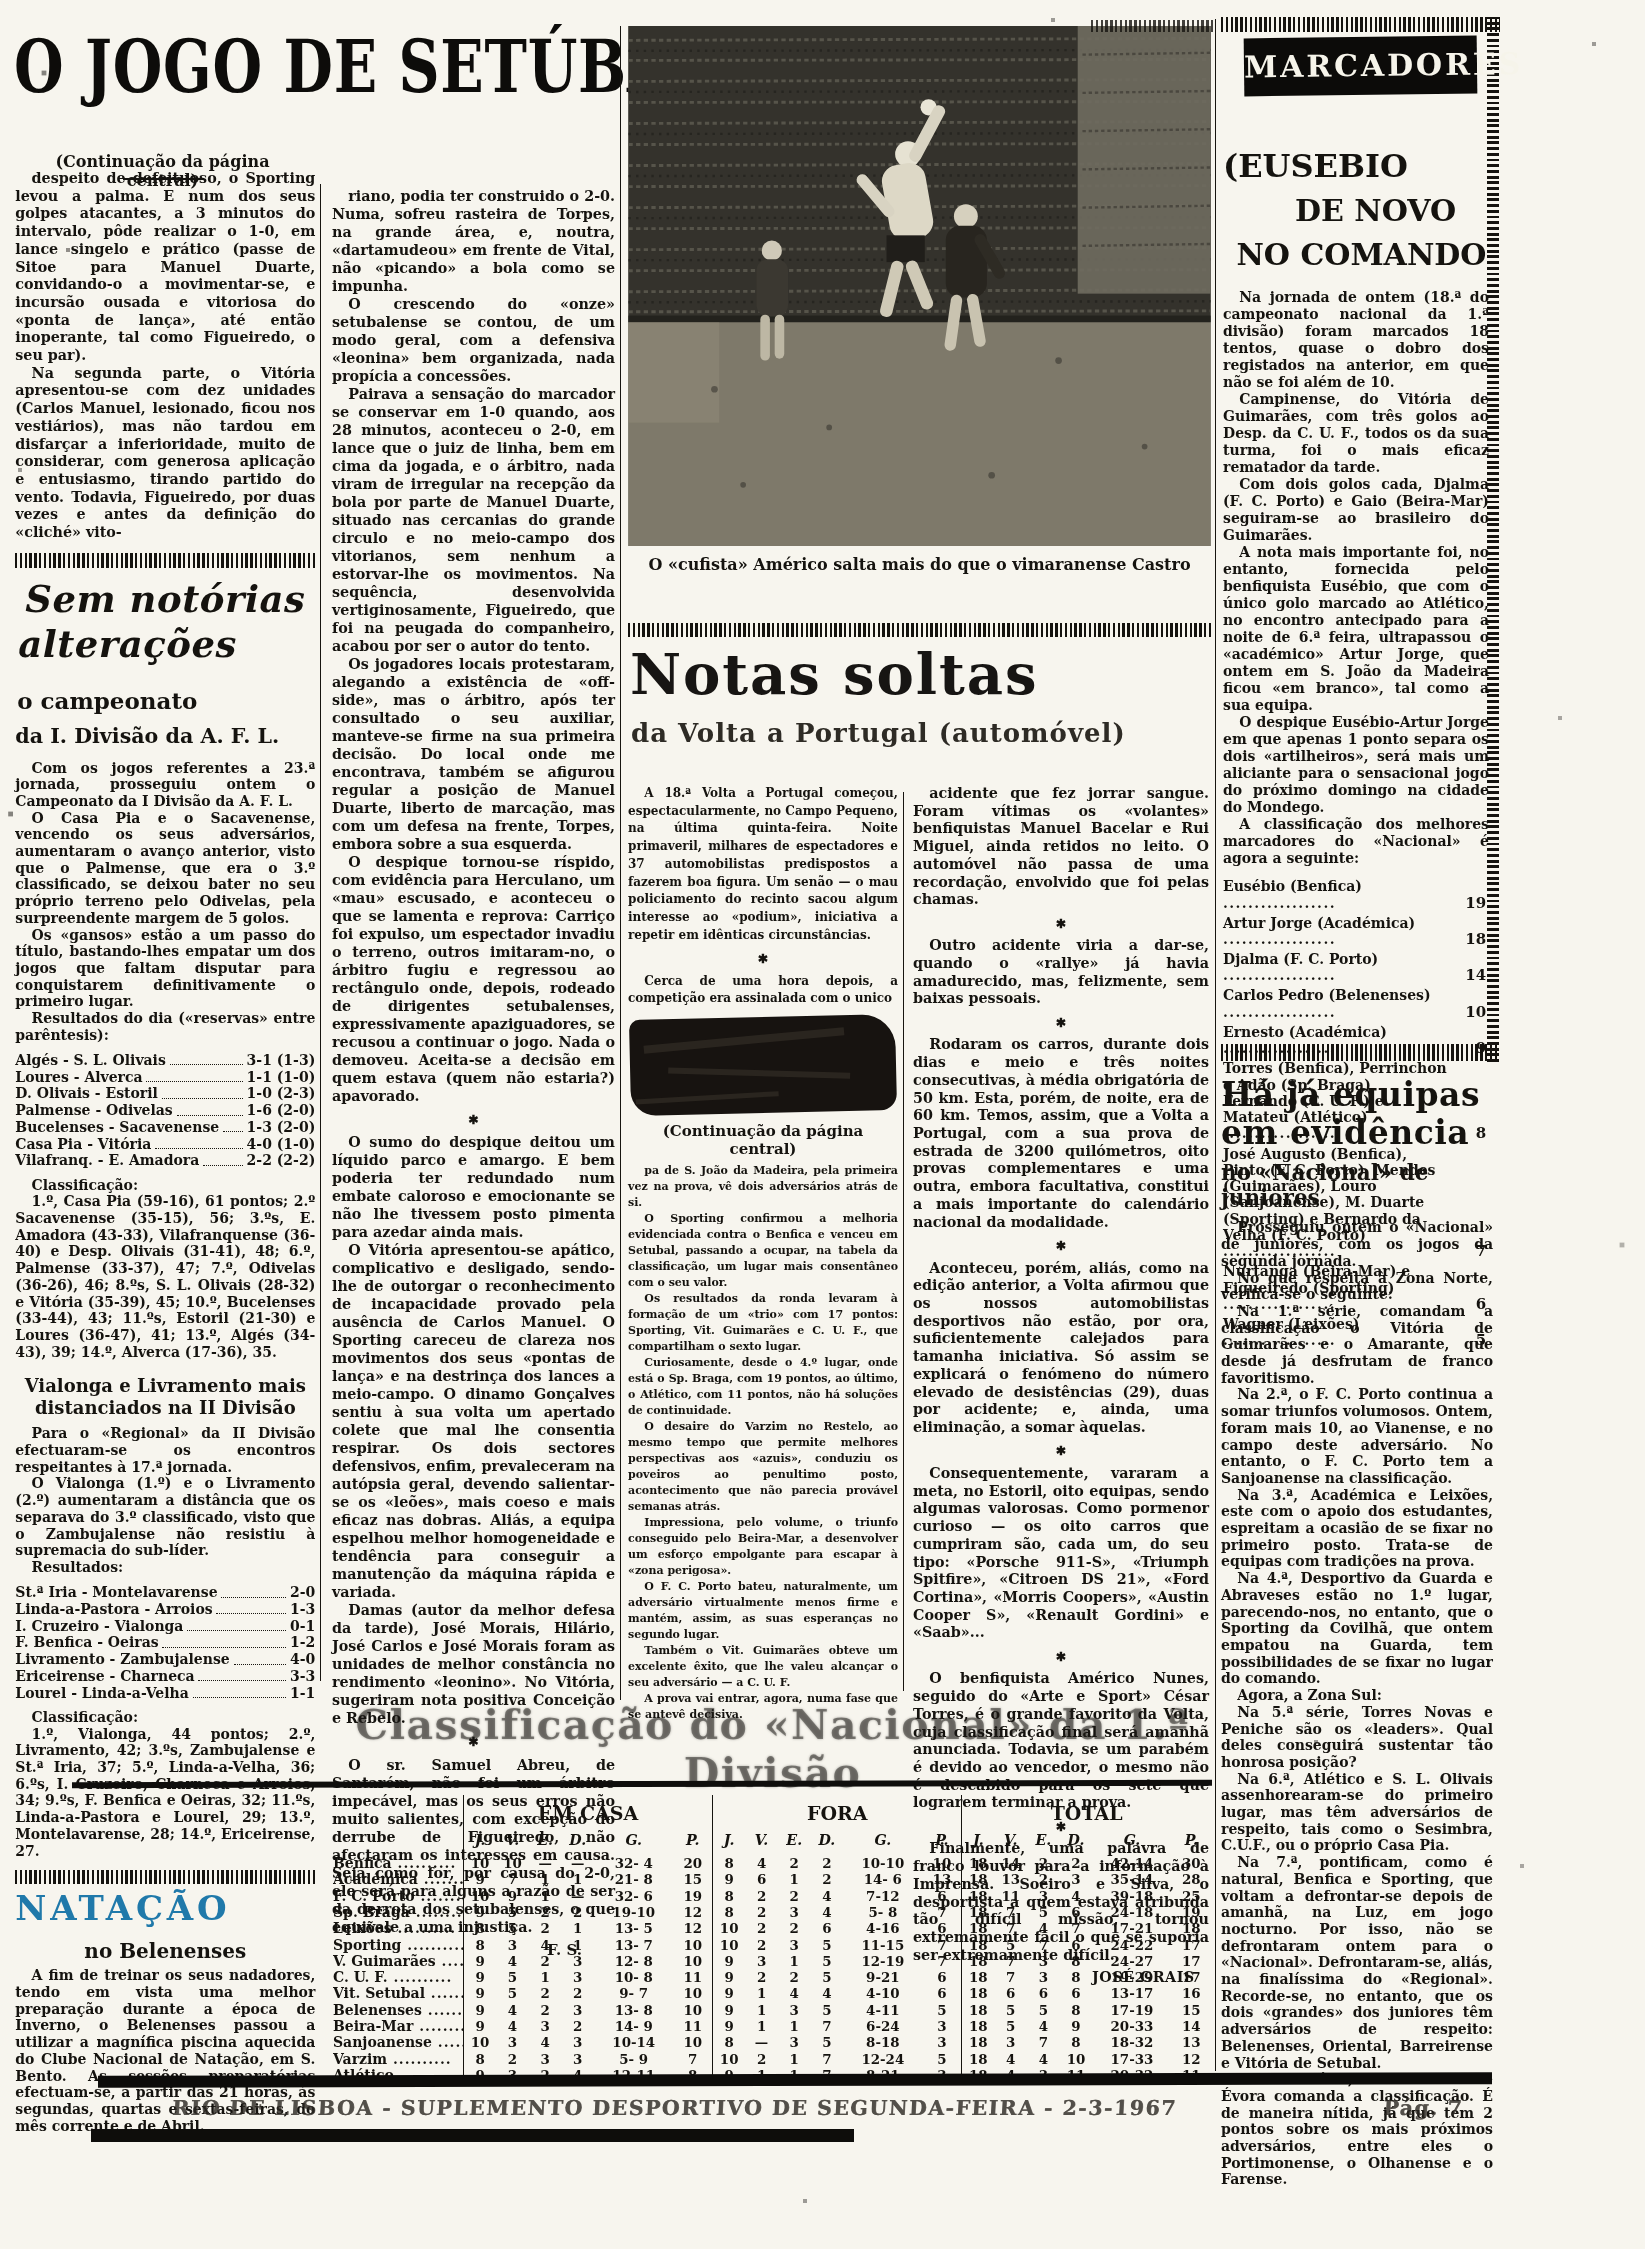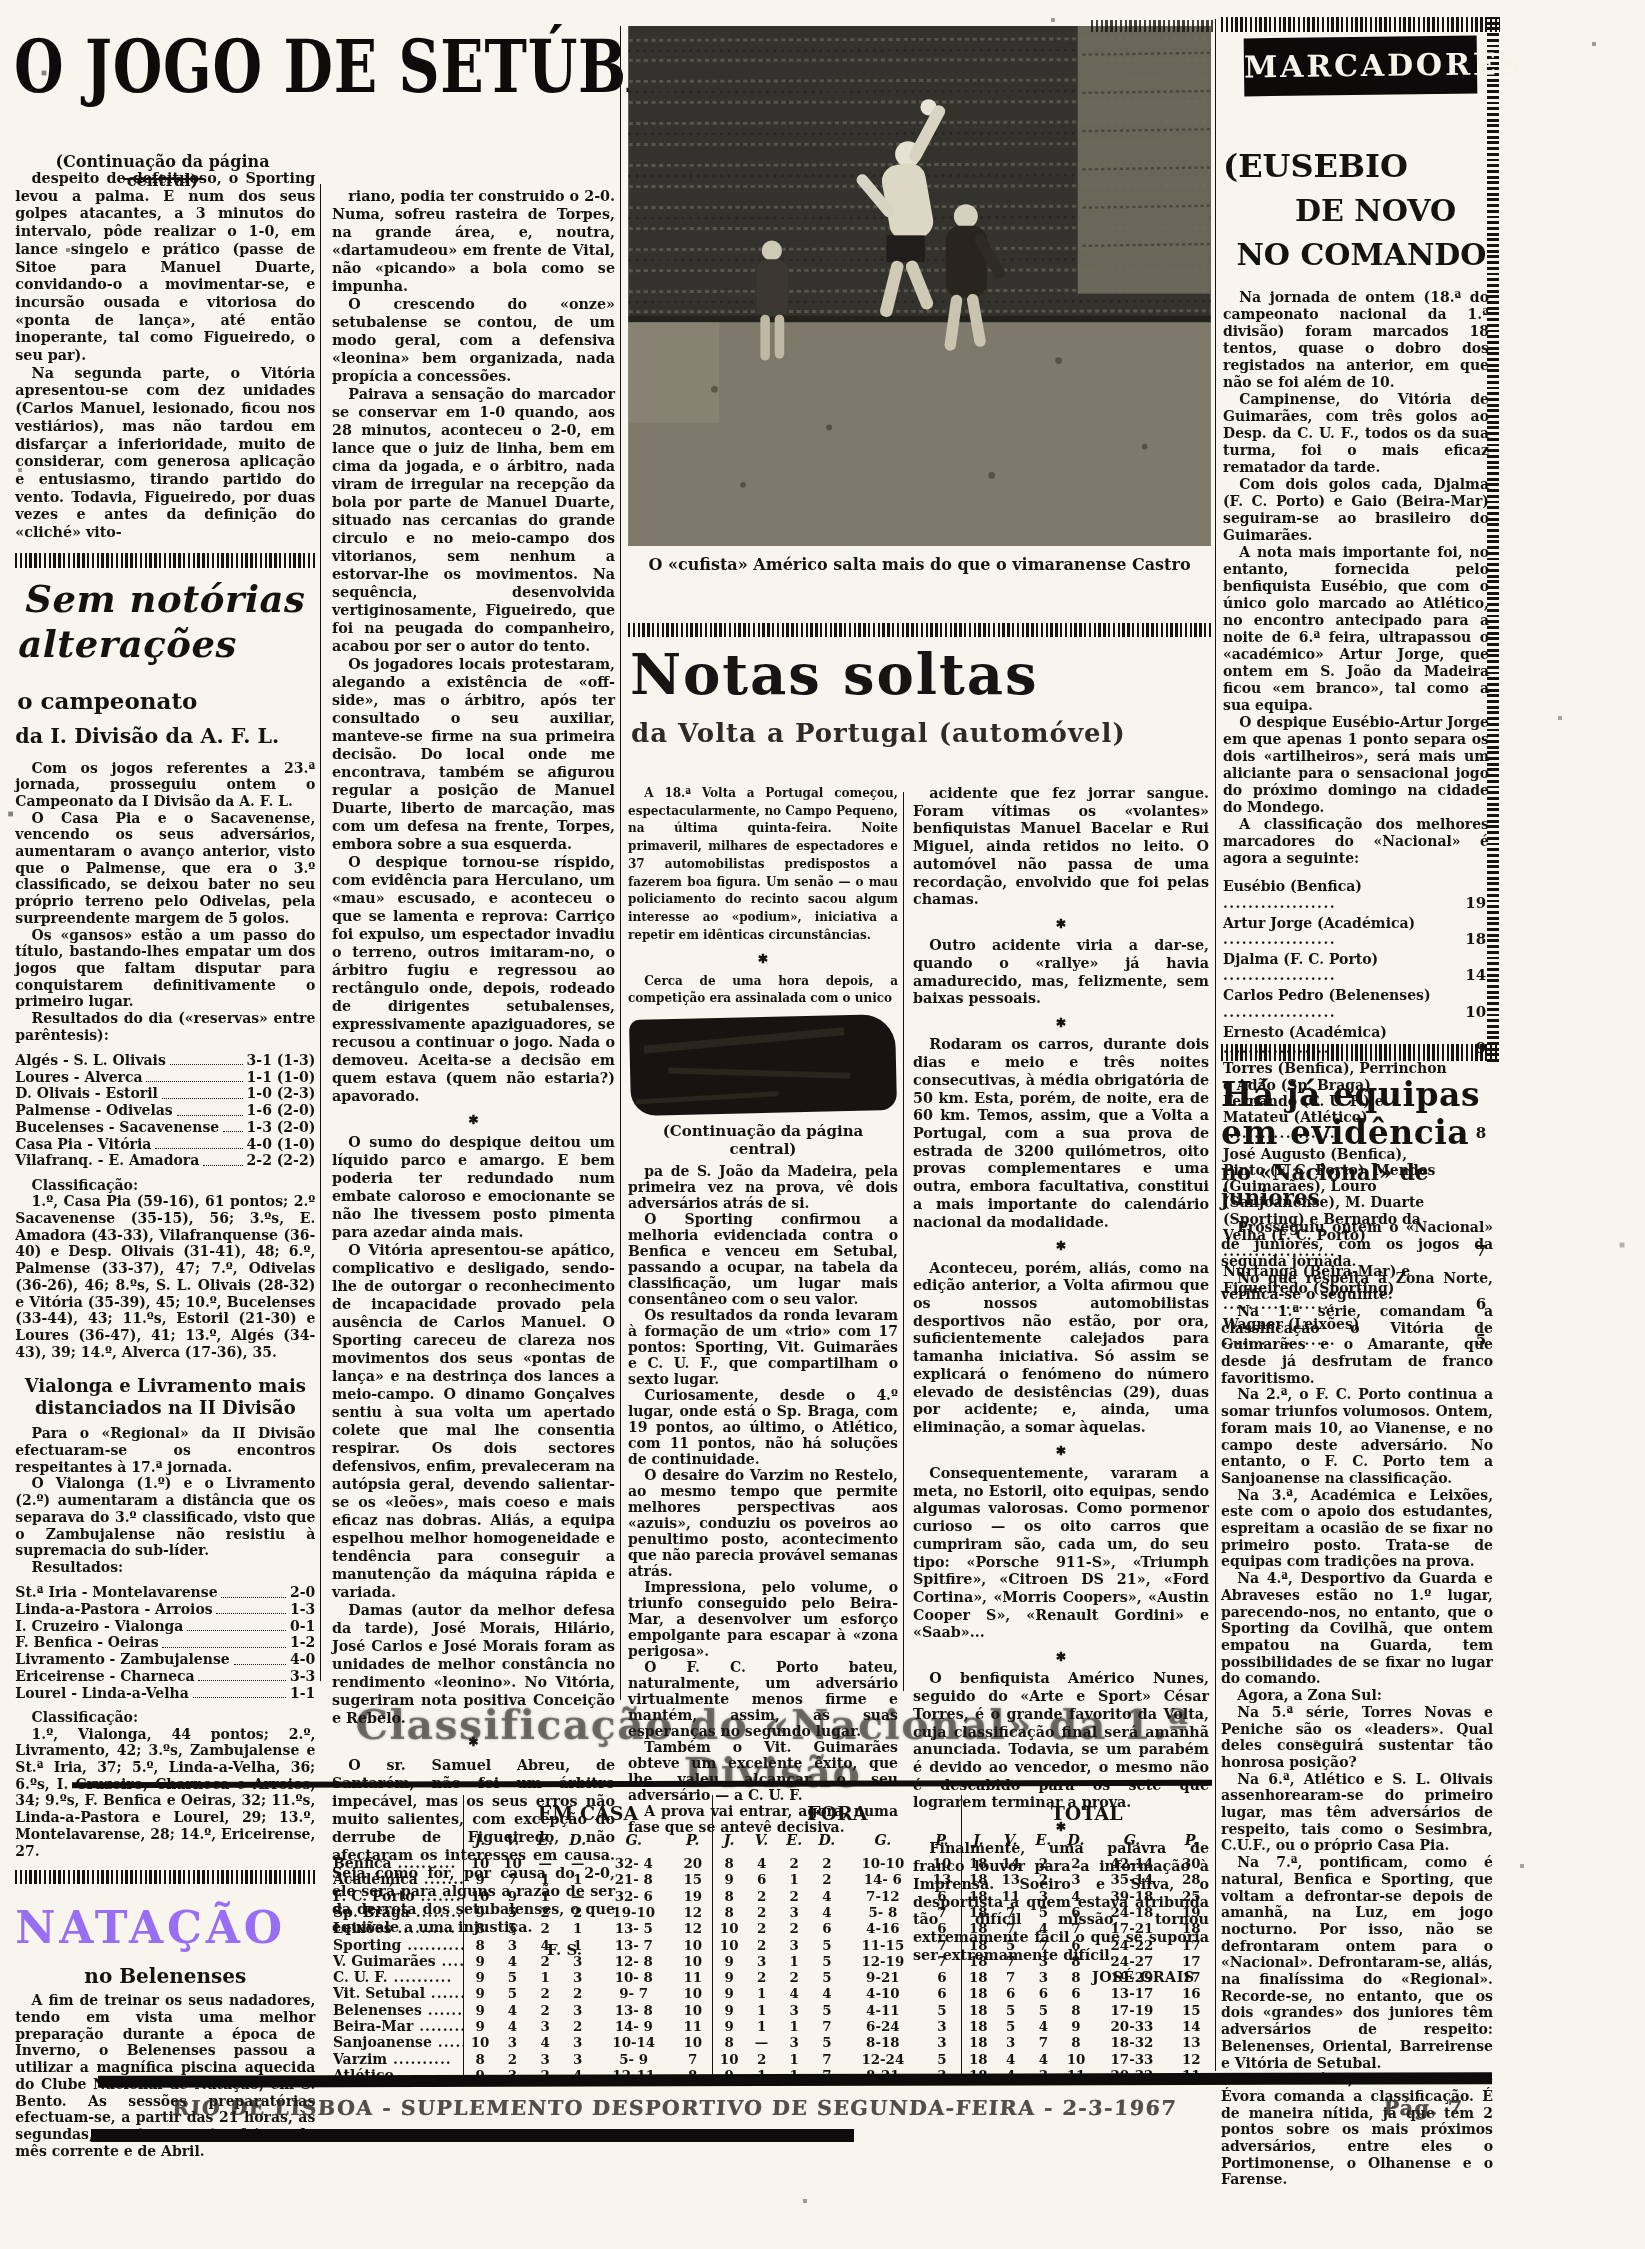--- a/index.html
+++ b/index.html
@@ -29,40 +29,40 @@
   #colA .bodyA2{margin-top:11.5px;}
   #colA .bodyA2 p, #colA .classif p, #colA .bodyV p, #colA .natbody p{font-size:14px;line-height:16.7px;}
   .resrow{display:flex;align-items:flex-end;font-size:14px;font-weight:700;line-height:16.7px;}
   .resrow .m{white-space:nowrap;}
   .resrow .dots{flex:1;border-bottom:1.9px dotted #1a1712;margin:0 3.8px 3.3px;}
   .resrow .r{white-space:nowrap;}
   .reslist{margin-top:8.6px;}
   #colA .classif{margin-top:7.7px;}
   #vialh{font-weight:700;font-size:18px;line-height:22px;text-align:center;margin:14.3px 4.8px 6.7px;}
   #hatchA2{height:14.3px;margin-top:10.5px;}
-  #natah{font-weight:700;font-size:44px;letter-spacing:3.8px;margin-top:18px;color:#8b5cf6;opacity:.88;}
+  #natah{font-weight:700;font-size:34px;letter-spacing:3.8px;margin-top:4px;color:#0369a1;opacity:.88;}
   #nobel{font-weight:700;font-size:20px;text-align:center;margin:10.5px 0 4.8px;}
   
   #colB{left:332px;top:187px;width:283px;}
   #colB p{font-size:14.3px;line-height:18px;}
   #fssig{text-align:right;padding-right:33px;font-size:15px;font-weight:700;margin-top:4.8px;text-indent:0;}
   
   .vr{background:#17140f;}
   
   #caption{left:628px;top:555px;width:583px;text-align:center;font-size:16px;font-weight:700;}
   #hatchM{left:628px;top:623px;width:583px;height:14.3px;}
   #notash{left:630px;top:641px;font-size:56px;font-weight:700;letter-spacing:1.9px;color:#171513;}
   #notassub{left:631px;top:718px;font-size:26px;font-weight:700;letter-spacing:1px;color:#2e2b25;}
   #subL{left:628px;top:785px;width:270px;}
   #subL .nv p{font-size:12px;line-height:17.7px;}
   #smudge{position:relative;height:96px;margin:8.6px 1.9px;background:#171310;border-radius:10.5px 33px 16.3px 25px;
           transform:rotate(-1.3deg);overflow:hidden;}
   #smudge .streak{position:absolute;background:#3b352c;opacity:.55;}
   #cont2{text-align:center;font-size:15px;font-weight:700;margin:9.6px 0 4.8px;text-indent:0;}
-  #subL .cont p{font-size:14px;line-height:16px;}
+  #subL .cont p{font-size:11px;line-height:16px;}
   #subR{left:913px;top:785px;width:296px;}
   #subR p{font-size:14.3px;line-height:17.7px;}
   #josesig{text-align:right;padding-right:14.3px;font-size:14.3px;font-weight:700;letter-spacing:0.5px;margin-top:4.8px;text-indent:0;}
   
   #marcbox{left:1244px;top:37px;width:233px;height:58px;background:#0c0b09;color:#f6f4ea;
            text-align:center;line-height:58px;font-size:30px;font-weight:700;letter-spacing:2.9px;
            transform:rotate(-.7deg);}
   #sbcol{left:1223px;top:143px;width:266px;}
   .eusl{font-weight:700;line-height:1.45;white-space:nowrap;text-indent:0;}
   #eus1{font-size:32px;} #eus2{font-size:30px;margin-left:72px;} #eus3{font-size:30px;margin-left:13.4px;}

